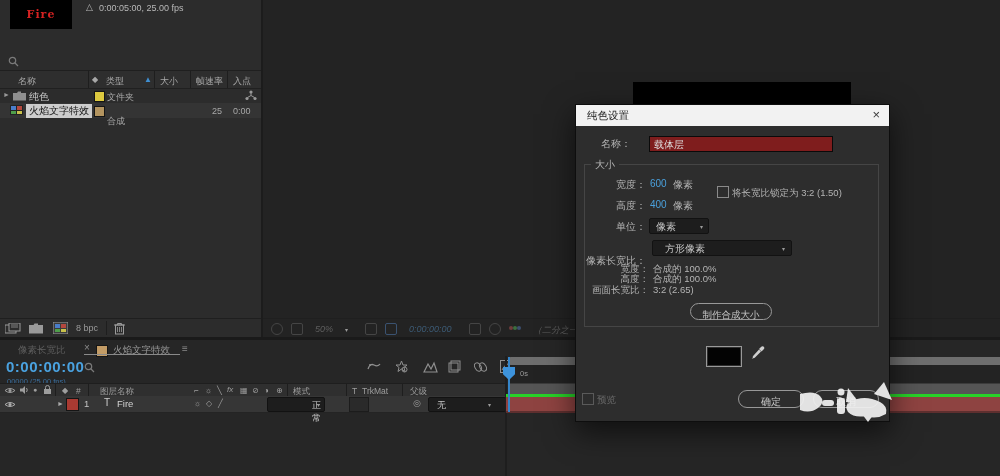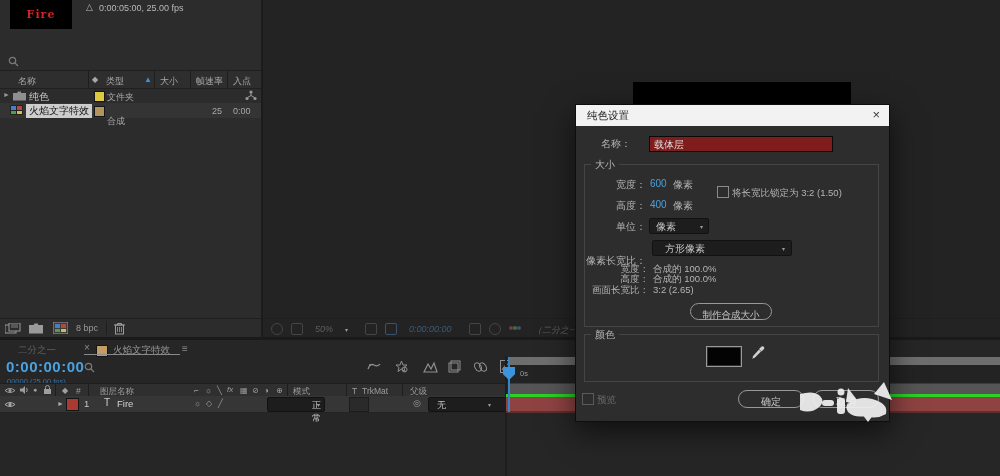--- a/index.html
+++ b/index.html
@@ -130,21 +130,21 @@
       <span class="abs caret dim" style="left:330px;top:7px;">▾</span>
       <div class="abs iconbox" style="left:350px;top:4px;"></div>
       <div class="abs iconbox" style="left:370px;top:4px;"></div>
     </div>
   </div>
 
   <div class="abs" style="left:0;top:337px;width:1000px;height:3px;background:#1a1a1a;"></div>
 
   <div class="abs" style="left:0;top:340px;width:1000px;height:136px;background:#262626;">
 
-    <span class="abs" style="left:18px;top:4px;font-size:9.5px;color:#5f5f5f;">二分之一</span>
+    <span class="abs" style="left:18px;top:4px;font-size:9.5px;color:#5f5f5f;">像素长宽比</span>
     <span class="abs" style="left:84px;top:2px;font-size:10px;color:#8a8a8a;">×</span>
     <div class="abs" style="left:96px;top:5px;width:10px;height:10px;background:#c39c66;border:1px solid #151515;"></div>
     <span class="abs" style="left:113px;top:4px;font-size:9.5px;color:#9a9a9a;">火焰文字特效</span>
     <span class="abs" style="left:182px;top:3px;font-size:10px;color:#8a8a8a;">≡</span>
     <div class="abs" style="left:84px;top:14px;width:96px;height:1px;background:#8a8a8a;"></div>
 
     <span class="abs" style="left:6px;top:18px;font-size:15px;font-weight:bold;color:#4aa2e0;letter-spacing:0.5px;">0:00:00:00</span>
     <span class="abs" style="left:7px;top:37px;font-size:7.5px;color:#3a6e9e;">00000 (25.00 fps)</span>
 
     <svg class="abs" style="left:84px;top:22px;" width="11" height="11" viewBox="0 0 11 11">
@@ -287,23 +287,20 @@
     <span class="abs" style="left:20px;top:158px;width:53px;text-align:right;font-size:9.5px;">宽度：</span>
     <span class="abs" style="left:77px;top:158px;font-size:9.5px;">合成的 100.0%</span>
     <span class="abs" style="left:20px;top:168px;width:53px;text-align:right;font-size:9.5px;">高度：</span>
     <span class="abs" style="left:77px;top:168px;font-size:9.5px;">合成的 100.0%</span>
     <span class="abs" style="left:8px;top:179px;width:65px;text-align:right;font-size:9.5px;">画面长宽比：</span>
     <span class="abs" style="left:77px;top:179px;font-size:9.5px;">3:2 (2.65)</span>
     <div class="abs pill" style="left:114px;top:198px;width:80px;height:15px;">
       <span style="font-size:9.5px;line-height:15px;">制作合成大小</span>
     </div>
 
-    <div class="abs" style="left:8px;top:229px;width:293px;height:46px;border:1px solid #454545;">
-      <span style="position:absolute;left:6px;top:-7px;background:#2d2d2d;padding:0 4px;font-size:10px;color:#b4b4b4;">颜色</span>
-    </div>
     <div class="abs" style="left:130px;top:241px;width:34px;height:19px;background:#030303;border:1px solid #999;box-shadow:inset 0 0 0 1px #2d2d2d;"></div>
     <svg class="abs" style="left:175px;top:240px;" width="14" height="16" viewBox="0 0 14 16">
       <path d="M12.5 1.5 a2 2 0 0 1 0 3 L10.5 6.5 8 4 10 2 a2 2 0 0 1 2.5 -0.5 Z" fill="#cfcfcf"></path>
       <path d="M8 4.5 L10 6.5 4 12.5 Q3 13.5 1.8 13 L1.2 14 0.8 13.6 1.8 12.8 Q1.4 11.8 2.3 10.8 Z" fill="#cfcfcf"></path>
     </svg>
 
     <div class="abs cbox" style="left:6px;top:288px;border-color:#5a5a5a;"></div>
     <span class="abs" style="left:21px;top:289px;font-size:9.5px;color:#6a6a6a;">预览</span>
     <div class="abs pill" style="left:162px;top:285px;width:64px;height:16px;">
       <span style="font-size:10px;line-height:16px;">确定</span>

